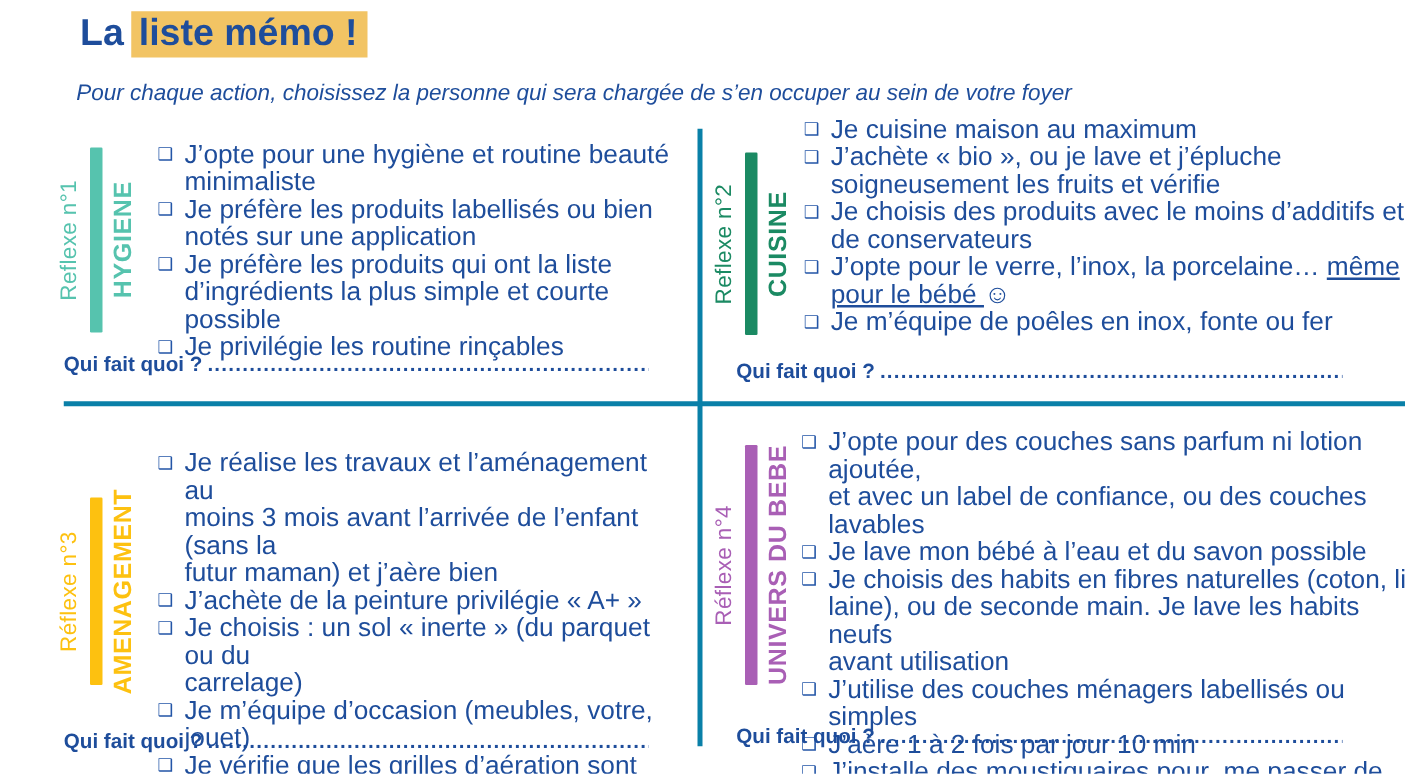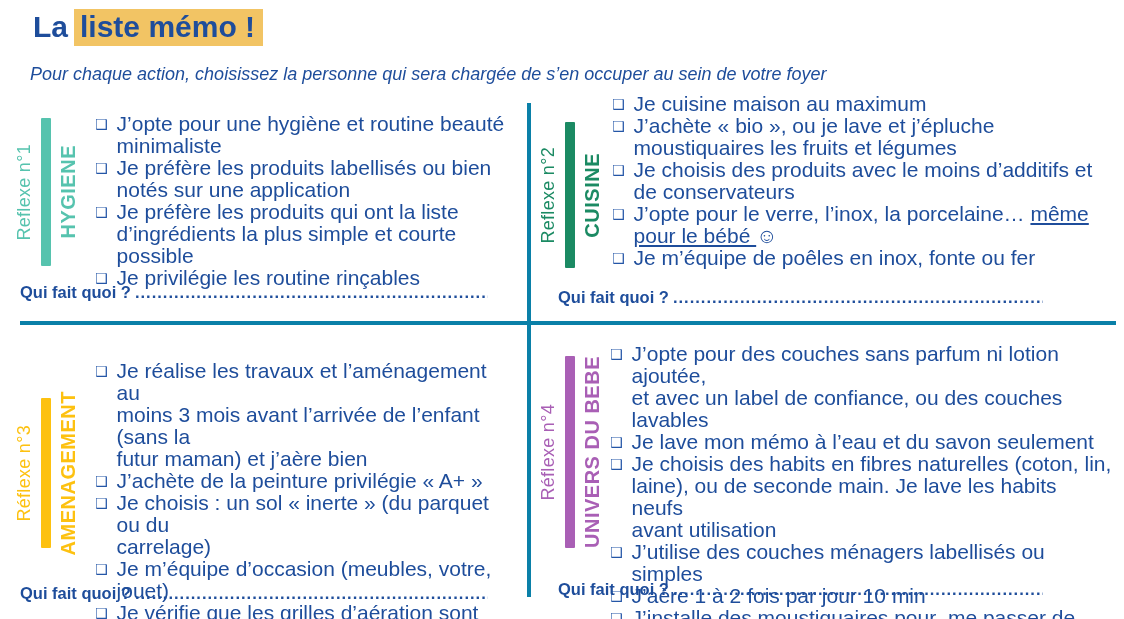--- a/index.html
+++ b/index.html
@@ -10,21 +10,21 @@
     --q1:#56c3ae; --q2:#1b8a63; --q3:#fdc110; --q4:#a95fb5;
   }
   *{box-sizing:border-box;margin:0;padding:0;}
   html,body{width:1124px;height:619px;overflow:hidden;}
   body{
     background:#ffffff;
     font-family:"Liberation Sans","DejaVu Sans",sans-serif;
     color:var(--text-blue);
     position:relative;
   }
-  .page{position:absolute;inset:0;}
+  .page{position:absolute;inset:0;margin-left:31px;}
 
   
   .title{position:absolute;left:33px;top:10px;font-size:30px;font-weight:bold;color:var(--text-blue);}
   .title .hl{background:var(--highlight);padding:1px 8px 3px 6px;margin-left:6px;}
   .subtitle{position:absolute;left:30px;top:64px;font-size:18px;font-style:italic;color:var(--text-blue);white-space:nowrap;}
 
   
   .divider-v{position:absolute;left:527px;top:103px;width:4px;height:494px;background:var(--divider);}
   .divider-h{position:absolute;left:20px;top:321px;width:1096px;height:4px;background:var(--divider);}
 
@@ -126,21 +126,21 @@
       <span class="vtext category accent">CUISINE</span>
     </div>
     <ul class="items">
         <li class="check-item">
           <span class="checkbox">❑</span>
           <span class="item-text"><span>Je cuisine maison au maximum</span></span>
         </li>
         <li class="check-item">
           <span class="checkbox">❑</span>
           <span class="item-text"><span>J’achète « bio », ou je lave et j’épluche
-moustiquaires les fruits et légumes</span></span>
+soigneusement les fruits et vérifie</span></span>
         </li>
         <li class="check-item">
           <span class="checkbox">❑</span>
           <span class="item-text"><span>Je choisis des produits avec le moins d’additifs et de conservateurs</span></span>
         </li>
         <li class="check-item">
           <span class="checkbox">❑</span>
           <span class="item-text"><span>J’opte pour le verre, l’inox, la porcelaine… </span><span class="u">même
 pour le bébé </span><span>☺</span></span>
         </li>
@@ -199,21 +199,21 @@
       <span class="vtext category accent">UNIVERS DU BEBE</span>
     </div>
     <ul class="items">
         <li class="check-item">
           <span class="checkbox">❑</span>
           <span class="item-text"><span>J’opte pour des couches sans parfum ni lotion ajoutée,
 et avec un label de confiance, ou des couches lavables</span></span>
         </li>
         <li class="check-item">
           <span class="checkbox">❑</span>
-          <span class="item-text"><span>Je lave mon mémo à l’eau et du savon seulement</span></span>
+          <span class="item-text"><span>Je lave mon bébé à l’eau et du savon possible</span></span>
         </li>
         <li class="check-item">
           <span class="checkbox">❑</span>
           <span class="item-text"><span>Je choisis des habits en fibres naturelles (coton, lin, laine), ou de seconde main. Je lave les habits neufs
 avant utilisation</span></span>
         </li>
         <li class="check-item">
           <span class="checkbox">❑</span>
           <span class="item-text"><span>J’utilise des couches ménagers labellisés ou simples</span></span>
         </li>

